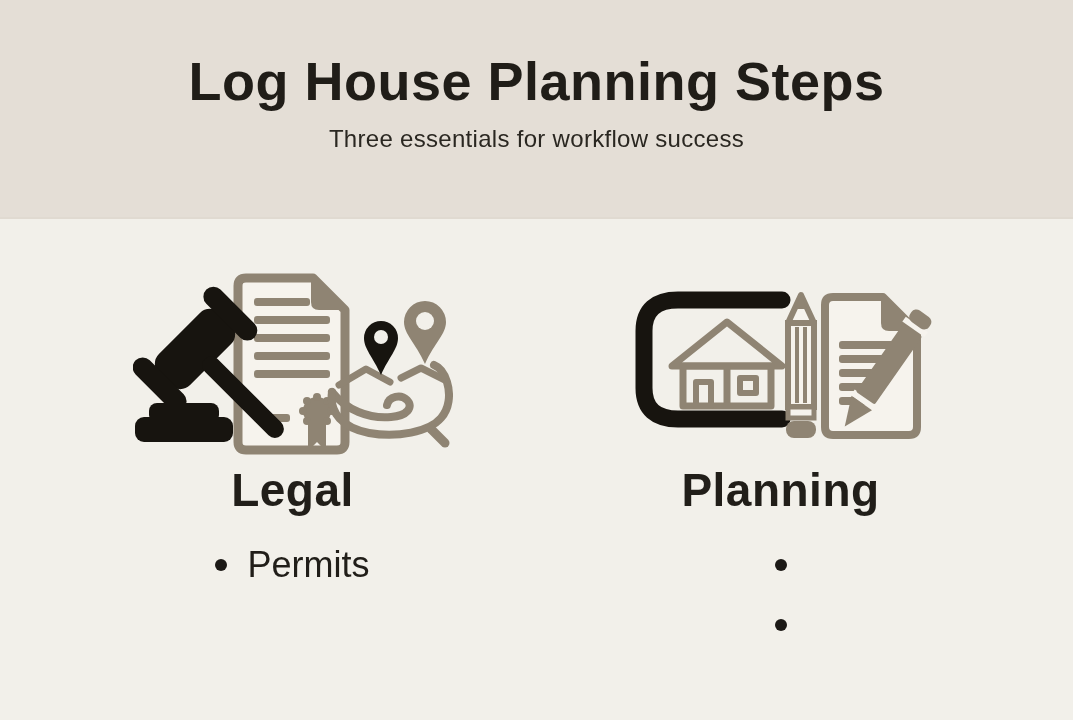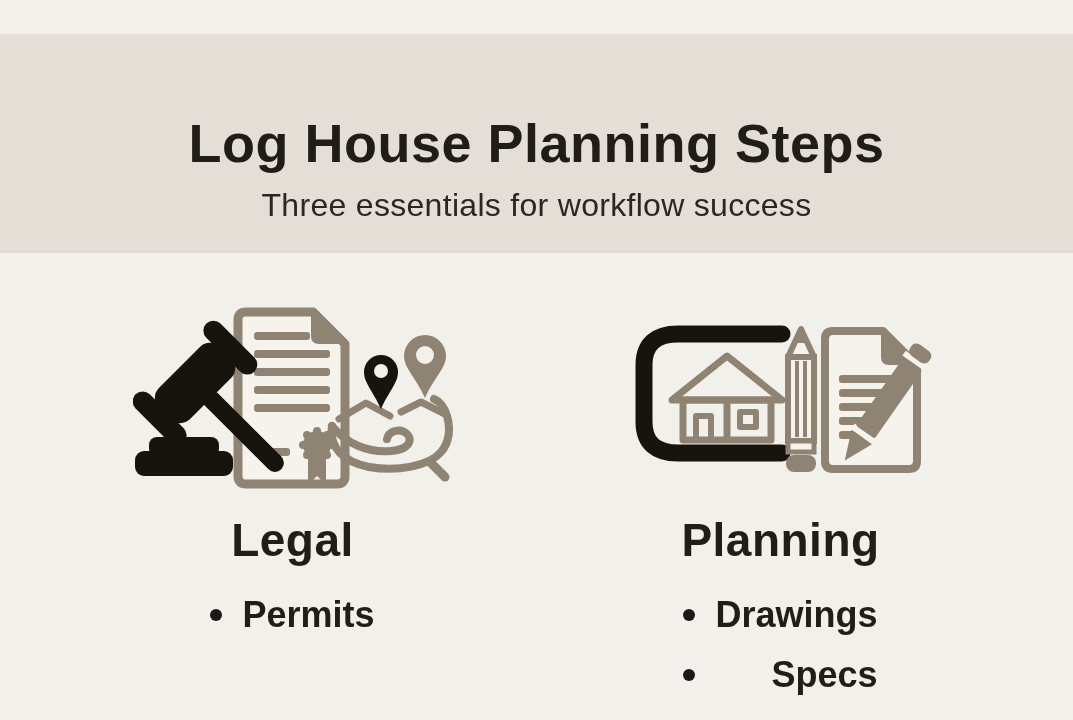--- a/index.html
+++ b/index.html
@@ -15,33 +15,32 @@
     height: 720px;
     background: #f2f0ea;
     position: relative;
   }
   .header {
     width: 100%;
     height: 219px;
     background: #e4ded6;
     border-bottom: 2px solid #e0dad1;
     text-align: center;
-    padding-top: 80px;
-    margin-top: 34px;
+    padding-top: 52px;
   }
   .title {
     font-size: 54px;
     font-weight: 600;
     letter-spacing: 0.5px;
     color: #201d18;
     line-height: 1.1;
   }
   .subtitle {
     margin-top: 14px;
-    font-size: 32px;
+    font-size: 24px;
     font-weight: 400;
     color: #2a2721;
     letter-spacing: 0.3px;
   }
   .content {
     display: flex;
     justify-content: center;
     gap: 78px;
     padding-top: 50px;
   }
@@ -51,41 +50,40 @@
     flex-direction: column;
     align-items: center;
   }
   .icon-group {
     height: 190px;
     display: flex;
     align-items: center;
     justify-content: center;
   }
   .col-heading {
-    margin-top: 20px;
+    margin-top: 4px;
     font-size: 46px;
     font-weight: 600;
     color: #211e19;
     letter-spacing: 0.5px;
     text-align: center;
   }
   .bullet-list {
     list-style: none;
     margin-top: 18px;
     align-self: center;
   }
   .bullet-list li {
     display: flex;
     align-items: center;
     gap: 20px;
     height: 60px;
     font-size: 36px;
-    font-weight: 700;
+    font-weight: 400;
     color: #211e19;
-    justify-content: space-between;
   }
   .dot {
     width: 12px;
     height: 12px;
     border-radius: 50%;
     background: #1c1916;
     flex: 0 0 auto;
   }
   svg { display: block; }
 </style>
@@ -212,23 +210,21 @@
             </g>
           </g>
         </svg>
       </div>
 
       <h2 class="col-heading">Planning</h2>
 
       <ul class="bullet-list">
         <li>
           <span class="dot"></span>
-          <span>Drawings</span>
         </li>
         <li>
           <span class="dot"></span>
-          <span>Specs</span>
         </li>
       </ul>
     </section>
 
   </main>
 </div>
 
 </body></html>

